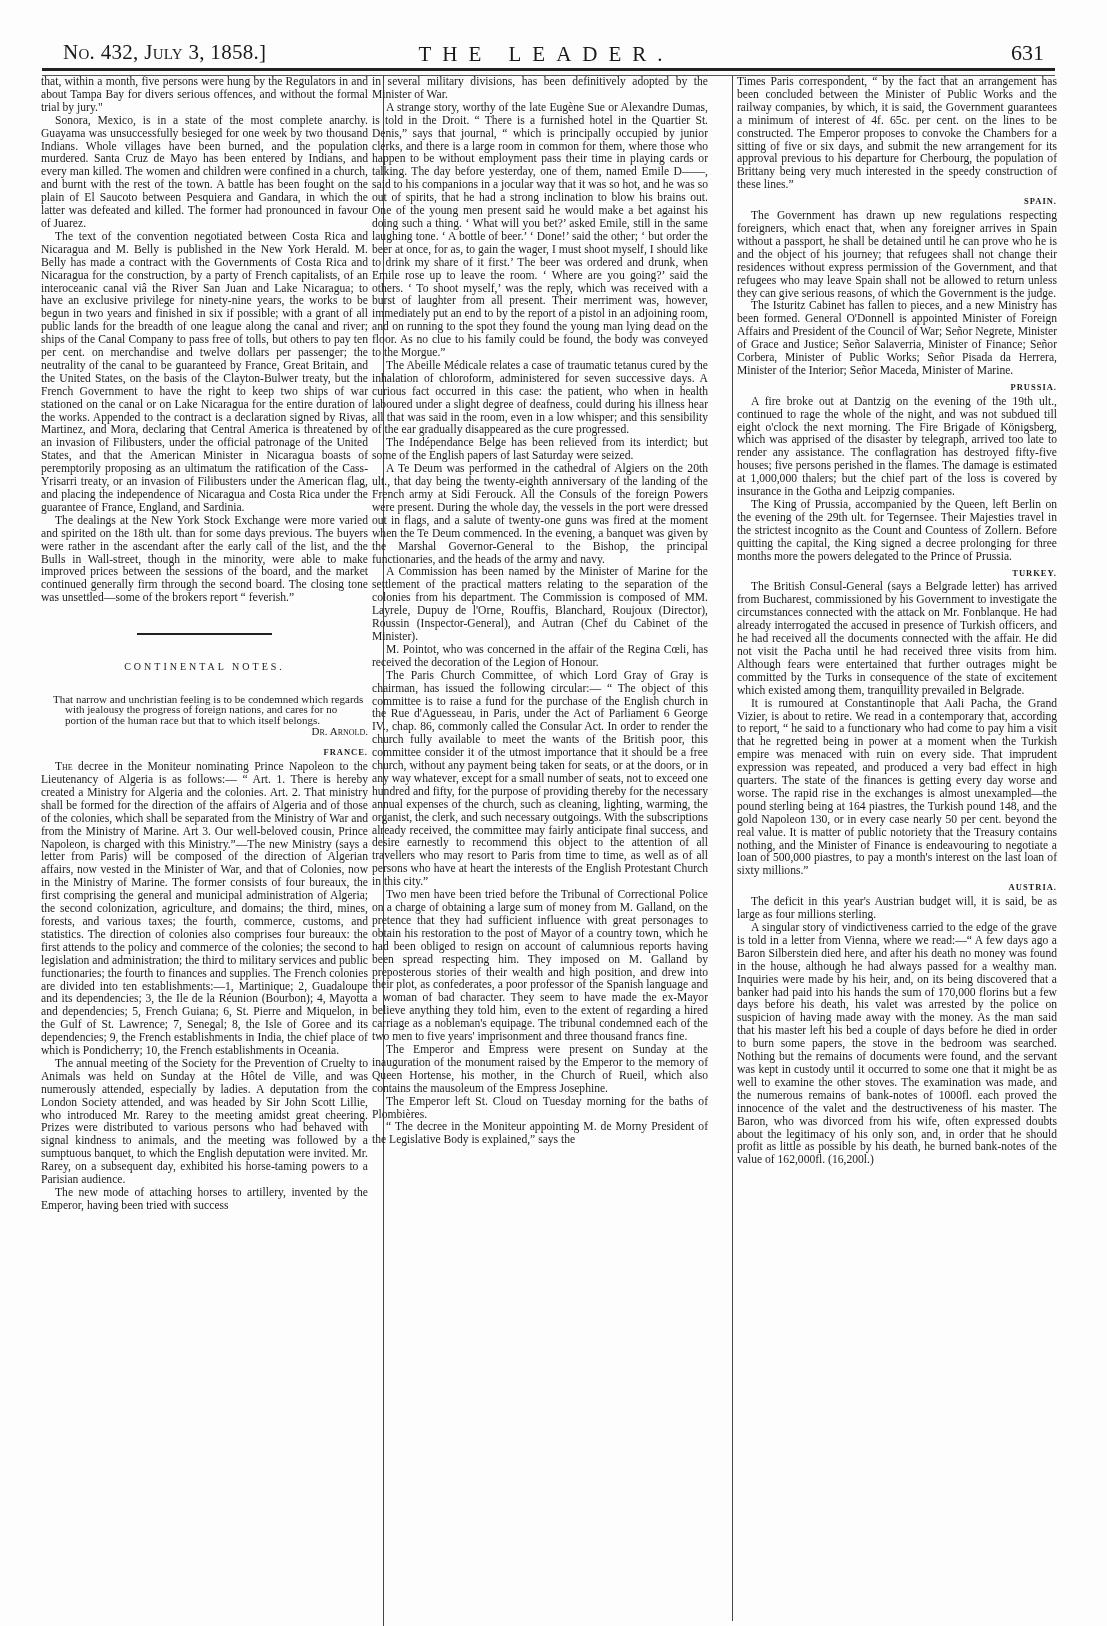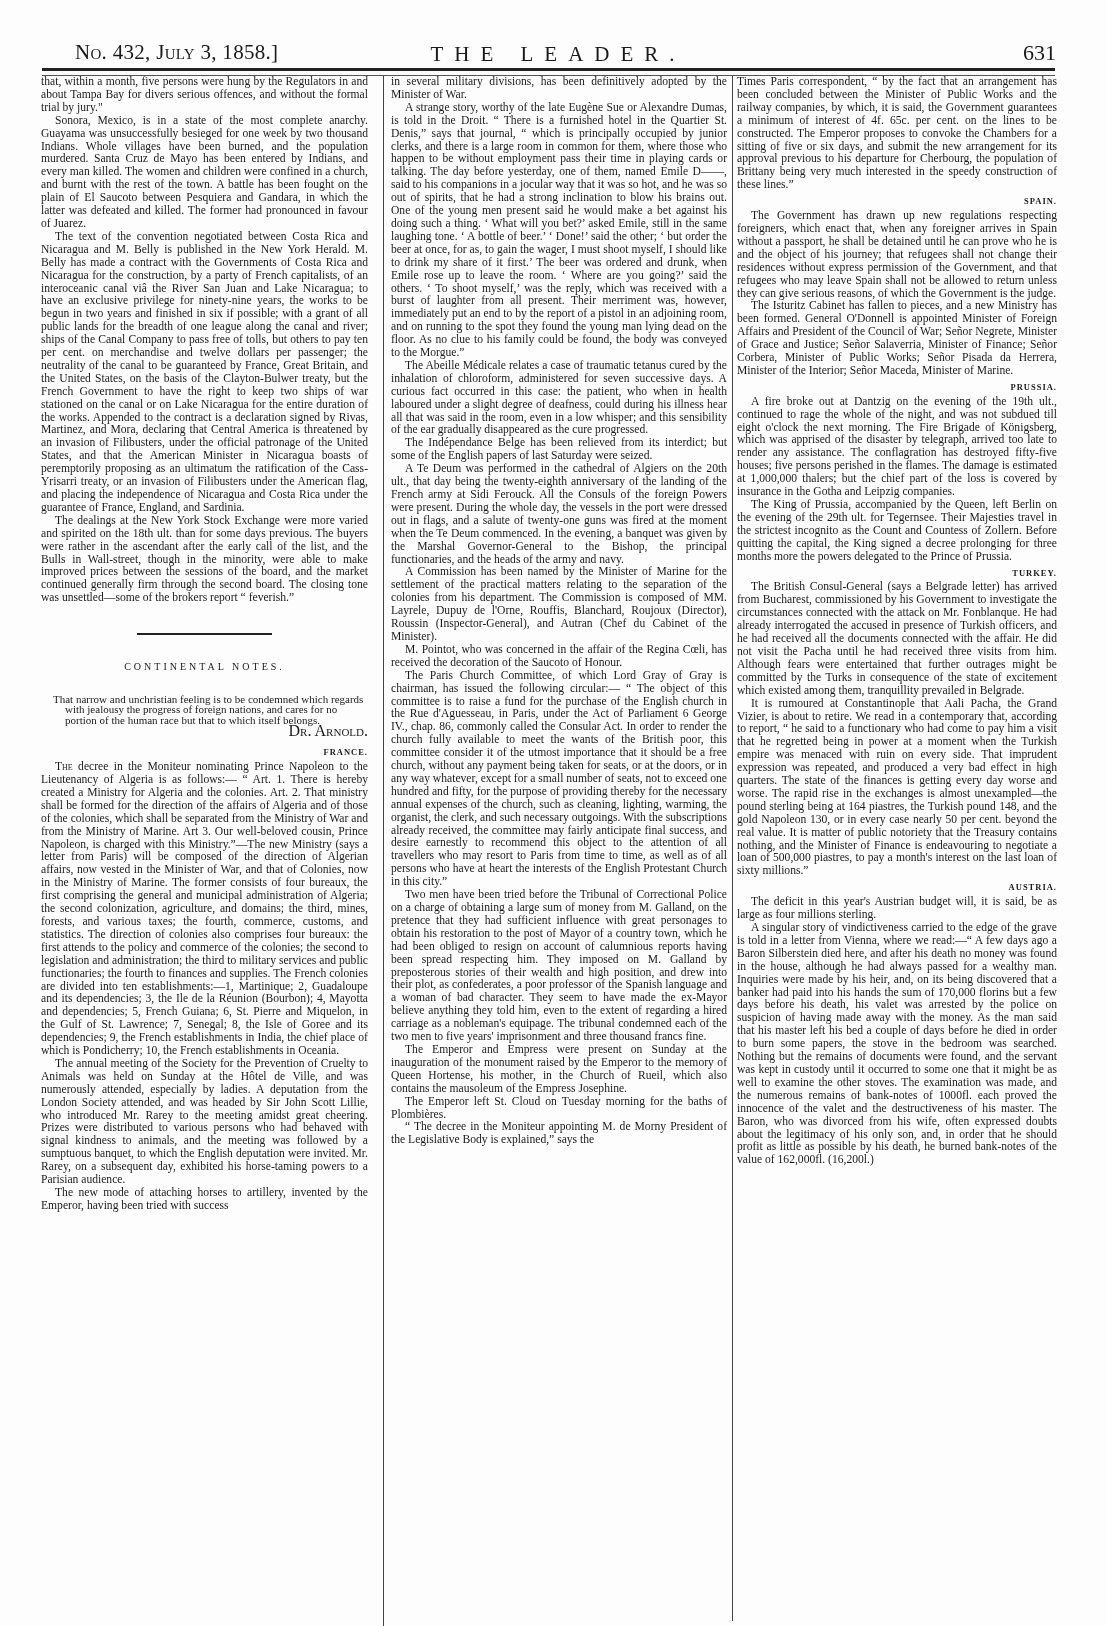--- a/index.html
+++ b/index.html
@@ -2,21 +2,21 @@
 <html><head>
 <meta charset="utf-8">
 <style>
   html, body { margin: 0; padding: 0; background: #fdfdfd; }
   body {
     width: 1107px; height: 1626px; overflow: hidden; position: relative;
     font-family: "DejaVu Serif", "Liberation Serif", serif;
     color: #1a1a1a;
   }
   .masthead {
-    position: absolute; left: 52px; top: 40px; width: 1012px; height: 26px;
+    position: absolute; left: 40px; top: 40px; width: 1012px; height: 26px;
   }
   .mh-issue {
     position: absolute; left: 23px; top: 0; font-size: 21px; letter-spacing: 0.3px;
     font-family: "Liberation Serif", serif; font-variant: small-caps;
   }
   .mh-title {
     position: absolute; left: 0; right: 0; top: 2px; text-align: center;
     font-size: 21px; letter-spacing: 11px; font-family: "Liberation Serif", serif;
   }
   .mh-page {
@@ -26,21 +26,21 @@
   .rule-top {
     position: absolute; left: 42px; top: 68px; width: 1013px; height: 4px;
     border-top: 3px solid #222; border-bottom: 1px solid #555;
   }
   .col {
     position: absolute; top: 76px;
     font-family: "Liberation Serif", serif;
     font-size: 11.6px; line-height: 12.9px; text-align: justify;
   }
   .col-1 { left: 41px; width: 327px; }
-  .col-2 { left: 391px; width: 336px; }
+  .col-2 { left: 372px; width: 336px; }
   .col-3 { left: 737px; width: 320px; }
   .col-divider {
     position: absolute; top: 76px; width: 0; border-left: 1px solid #444;
   }
   .div-1 { left: 383px; height: 1565px; }
   .div-2 { left: 732px; height: 1545px; }
   .col p { margin: 0; text-indent: 14px; }
   .col p.noindent { text-indent: 0; }
   .section-head {
     text-align: right; font-size: 8.5px; letter-spacing: 1px; margin: 3px 0 2px 0;
@@ -50,21 +50,21 @@
     width: 135px; margin: 28px auto 26px auto; border-top: 2px solid #222;
   }
   .cn-title {
     text-align: center; font-size: 10px; letter-spacing: 3px; margin: 0 0 6px 0;
   }
   .epigraph {
     font-size: 11px; line-height: 10.4px; text-align: left;
     padding-left: 12px; text-indent: -12px; margin-left: 12px; margin-top: 20px;
   }
   .epigraph-author {
-    text-align: right; font-size: 16px; font-variant: small-caps; margin-bottom: 8px;
+    text-align: right; font-size: 11px; font-variant: small-caps; margin-bottom: 8px;
   }
   .dropcap-lead { font-variant: small-caps; }
 </style>
 </head>
 <body>
 
 <div class="masthead">
   <div class="mh-issue">No. 432, July 3, 1858.]</div>
   <div class="mh-title">THE LEADER.</div>
   <div class="mh-page">631</div>
@@ -94,21 +94,21 @@
 </div>
 
 <div class="col col-2">
   <div id="col2-paras">
       <p class="noindent">in several military divisions, has been definitively adopted by the Minister of War.</p>
       <p>A strange story, worthy of the late Eugène Sue or Alexandre Dumas, is told in the Droit. “ There is a furnished hotel in the Quartier St. Denis,” says that journal, “ which is principally occupied by junior clerks, and there is a large room in common for them, where those who happen to be without employment pass their time in playing cards or talking. The day before yesterday, one of them, named Emile D——, said to his companions in a jocular way that it was so hot, and he was so out of spirits, that he had a strong inclination to blow his brains out. One of the young men present said he would make a bet against his doing such a thing. ‘ What will you bet?’ asked Emile, still in the same laughing tone. ‘ A bottle of beer.’ ‘ Done!’ said the other; ‘ but order the beer at once, for as, to gain the wager, I must shoot myself, I should like to drink my share of it first.’ The beer was ordered and drunk, when Emile rose up to leave the room. ‘ Where are you going?’ said the others. ‘ To shoot myself,’ was the reply, which was received with a burst of laughter from all present. Their merriment was, however, immediately put an end to by the report of a pistol in an adjoining room, and on running to the spot they found the young man lying dead on the floor. As no clue to his family could be found, the body was conveyed to the Morgue.”</p>
       <p>The Abeille Médicale relates a case of traumatic tetanus cured by the inhalation of chloroform, administered for seven successive days. A curious fact occurred in this case: the patient, who when in health laboured under a slight degree of deafness, could during his illness hear all that was said in the room, even in a low whisper; and this sensibility of the ear gradually disappeared as the cure progressed.</p>
       <p>The Indépendance Belge has been relieved from its interdict; but some of the English papers of last Saturday were seized.</p>
       <p>A Te Deum was performed in the cathedral of Algiers on the 20th ult., that day being the twenty-eighth anniversary of the landing of the French army at Sidi Ferouck. All the Consuls of the foreign Powers were present. During the whole day, the vessels in the port were dressed out in flags, and a salute of twenty-one guns was fired at the moment when the Te Deum commenced. In the evening, a banquet was given by the Marshal Governor-General to the Bishop, the principal functionaries, and the heads of the army and navy.</p>
       <p>A Commission has been named by the Minister of Marine for the settlement of the practical matters relating to the separation of the colonies from his department. The Commission is composed of MM. Layrele, Dupuy de l'Orne, Rouffis, Blanchard, Roujoux (Director), Roussin (Inspector-General), and Autran (Chef du Cabinet of the Minister).</p>
-      <p>M. Pointot, who was concerned in the affair of the Regina Cœli, has received the decoration of the Saucoto of Honour.</p>
+      <p>M. Pointot, who was concerned in the affair of the Regina Cœli, has received the decoration of the Legion of Honour.</p>
       <p>The Paris Church Committee, of which Lord Gray of Gray is chairman, has issued the following circular:— “ The object of this committee is to raise a fund for the purchase of the English church in the Rue d'Aguesseau, in Paris, under the Act of Parliament 6 George IV., chap. 86, commonly called the Consular Act. In order to render the church fully available to meet the wants of the British poor, this committee consider it of the utmost importance that it should be a free church, without any payment being taken for seats, or at the doors, or in any way whatever, except for a small number of seats, not to exceed one hundred and fifty, for the purpose of providing thereby for the necessary annual expenses of the church, such as cleaning, lighting, warming, the organist, the clerk, and such necessary outgoings. With the subscriptions already received, the committee may fairly anticipate final success, and desire earnestly to recommend this object to the attention of all travellers who may resort to Paris from time to time, as well as of all persons who have at heart the interests of the English Protestant Church in this city.”</p>
       <p>Two men have been tried before the Tribunal of Correctional Police on a charge of obtaining a large sum of money from M. Galland, on the pretence that they had sufficient influence with great personages to obtain his restoration to the post of Mayor of a country town, which he had been obliged to resign on account of calumnious reports having been spread respecting him. They imposed on M. Galland by preposterous stories of their wealth and high position, and drew into their plot, as confederates, a poor professor of the Spanish language and a woman of bad character. They seem to have made the ex-Mayor believe anything they told him, even to the extent of regarding a hired carriage as a nobleman's equipage. The tribunal condemned each of the two men to five years' imprisonment and three thousand francs fine.</p>
       <p>The Emperor and Empress were present on Sunday at the inauguration of the monument raised by the Emperor to the memory of Queen Hortense, his mother, in the Church of Rueil, which also contains the mausoleum of the Empress Josephine.</p>
       <p>The Emperor left St. Cloud on Tuesday morning for the baths of Plombières.</p>
       <p>“ The decree in the Moniteur appointing M. de Morny President of the Legislative Body is explained,” says the</p>
     </div>
 </div>
 
 <div class="col col-3">
   <div id="col3-paras">

